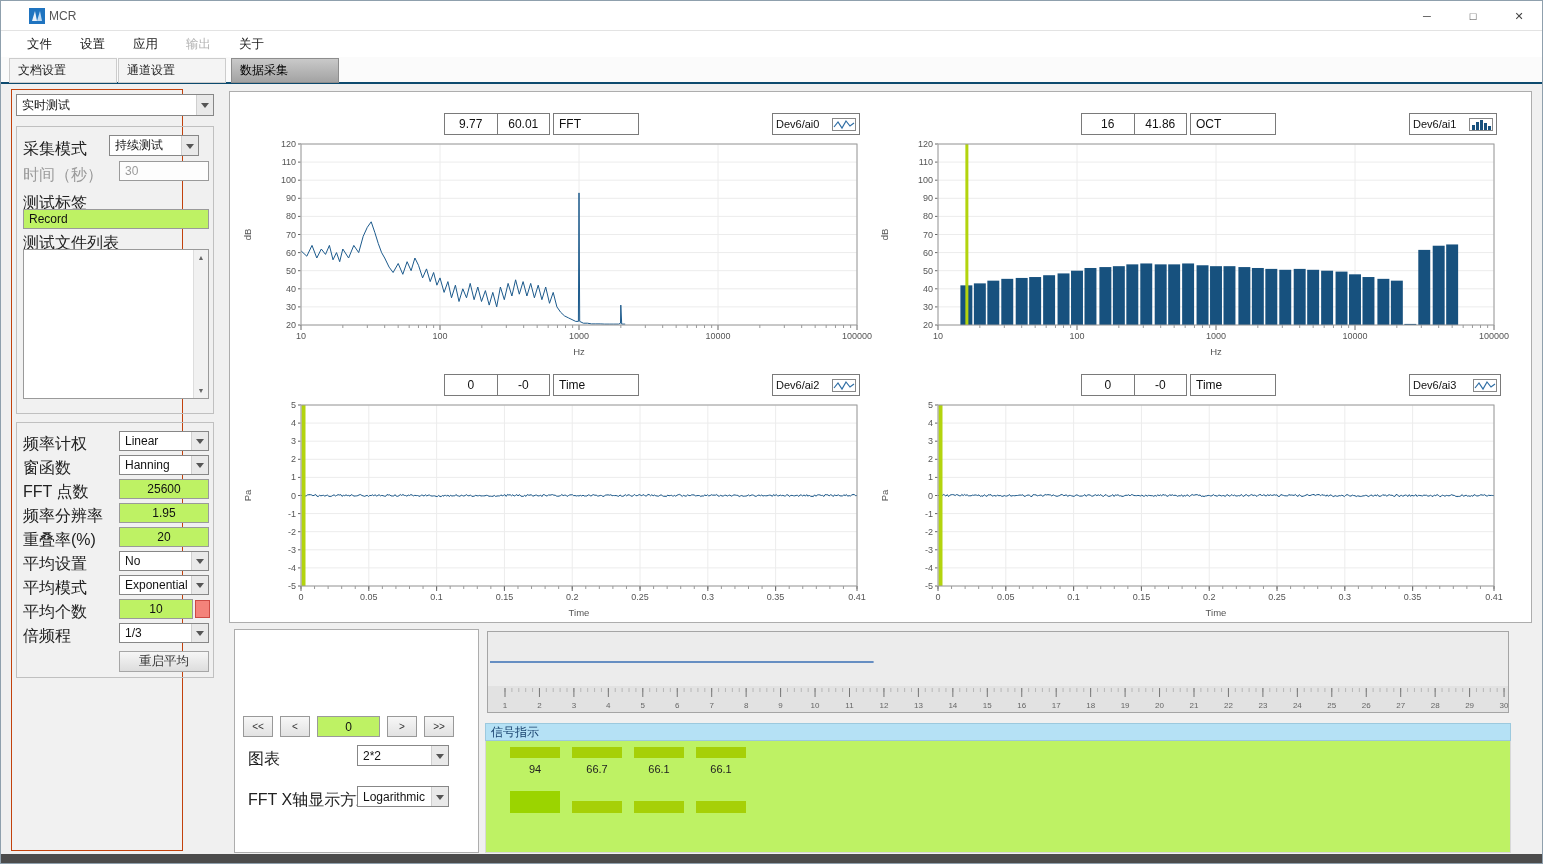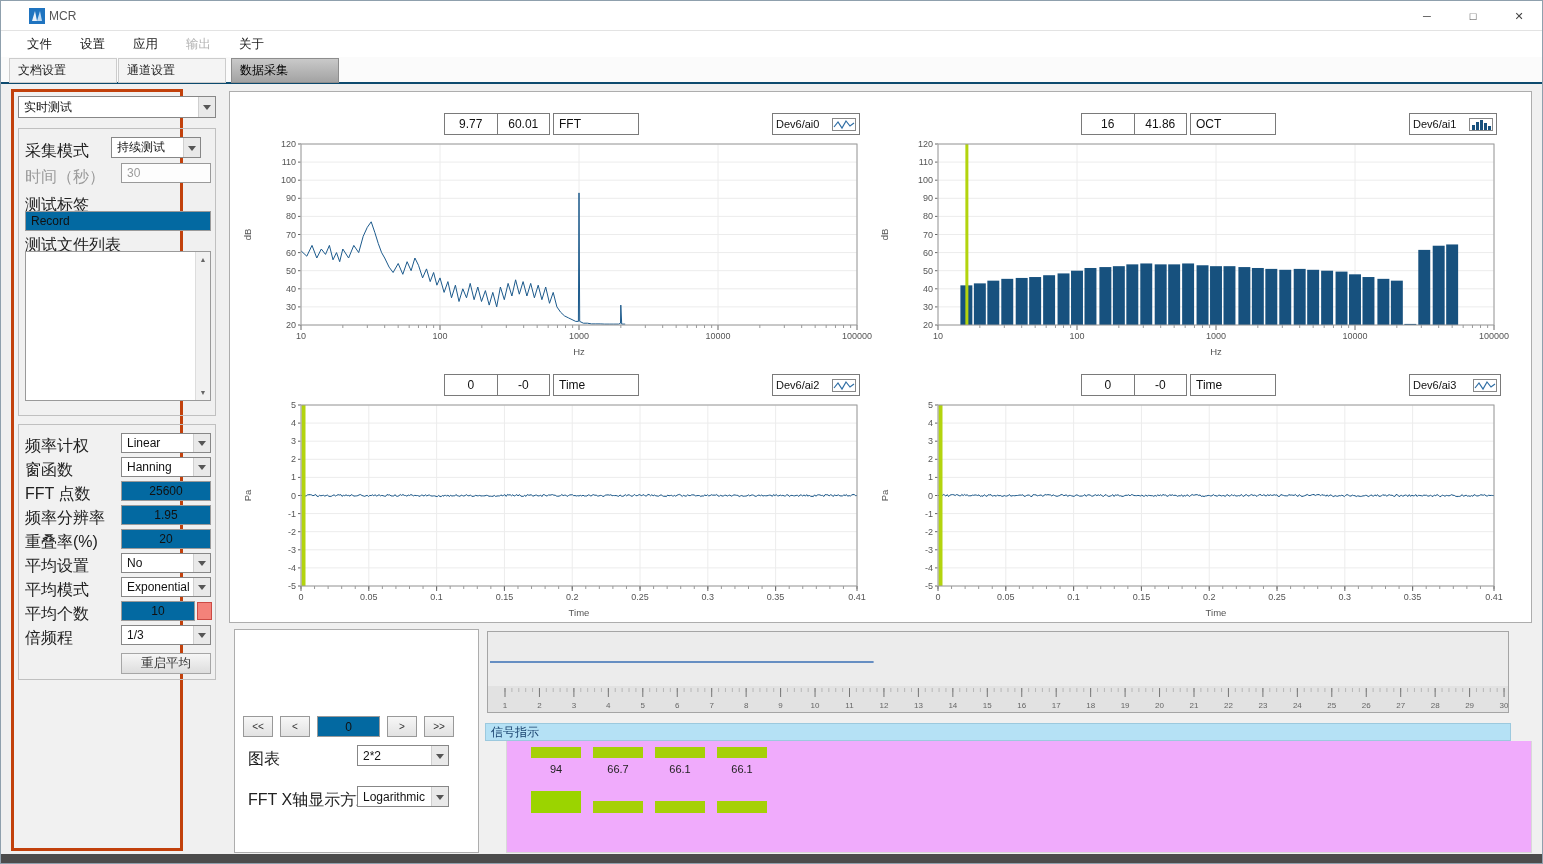--- a/index.html
+++ b/index.html
@@ -27,27 +27,27 @@
   .bottom-strip{position:absolute;left:0;top:853px;width:100%;height:11px;background:#4c4c4c;}
 
   
   .grp{position:absolute;border:1px solid #c0c0c0;}
   .lbl{position:absolute;font-size:16px;color:#222;white-space:nowrap;}
   .lbl.disabled{color:#9b9b9b;}
   .combo{position:absolute;background:#fff;border:1px solid #878787;display:flex;align-items:stretch;font-size:12px;color:#111;}
   .combo .val{flex:1;display:flex;align-items:center;padding-left:5px;overflow:hidden;white-space:nowrap;}
   .combo .arrow-btn{width:17px;background:#e9e9e9;border-left:1px solid #cfcfcf;display:flex;align-items:center;justify-content:center;}
   .combo .arrow-btn i{border:4px solid transparent;border-top:5px solid #555;margin-top:5px;}
-  .tb{position:absolute;background:#0369a1;border:1px solid #9a9a9a;font-size:12px;color:#111;display:flex;align-items:center;padding:0 5px;}
+  .tb{position:absolute;background:#bef264;border:1px solid #9a9a9a;font-size:12px;color:#111;display:flex;align-items:center;padding:0 5px;}
   .tb.center{justify-content:center;}
   .tb.disabled{color:#9b9b9b;background:#fdfdfd;}
   .btn{position:absolute;background:linear-gradient(#f6f6f6,#dddddd);border:1px solid #a6a6a6;font-size:12.5px;color:#333;display:flex;align-items:center;justify-content:center;}
 
   
-  #sidebar{position:absolute;left:10px;top:88px;width:172px;height:762px;border:3px solid #c2410c;background:#f1f1f1;}
+  #sidebar{position:absolute;left:10px;top:88px;width:172px;height:762px;border:1px solid #c2410c;background:#f1f1f1;}
   .listbox{position:absolute;background:#fff;border:1px solid #9a9a9a;}
   .scrollbar{position:absolute;right:0;top:0;bottom:0;width:15px;background:#f1f1f1;border-left:1px solid #ddd;}
   .scroll-arrow{position:absolute;left:0;width:14px;height:15px;display:flex;align-items:center;justify-content:center;font-size:7px;color:#666;background:#f1f1f1;}
   .indicator{position:absolute;background:#f4827a;border:1px solid #cc4a44;}
   .timer{position:absolute;width:100%;text-align:center;font-size:13.5px;font-weight:bold;color:#2272c3;}
   .btn.start{color:#c0392b;}
   .btn.off{color:#c49c9c;}
 
   
   #charts-panel{position:absolute;left:228px;top:90px;width:1303px;height:532px;background:#fff;border:1px solid #adadad;}
@@ -64,21 +64,21 @@
   
   #bl-panel{position:absolute;left:233px;top:628px;width:245px;height:224px;background:#fff;border:1px solid #adadad;}
   .nav-btn{position:absolute;width:30px;height:21px;background:linear-gradient(#f7f7f7,#e2e2e2);border:1px solid #999;font-size:10px;color:#333;display:flex;align-items:center;justify-content:center;}
 
   
   #timeline{position:absolute;left:486px;top:630px;width:1022px;height:82px;background:#ececec;border:1px solid #a5a5a5;}
   #timeline text{font-size:8px;fill:#666;}
 
   
   #signal-header{position:absolute;left:484px;top:722px;width:1026px;height:18px;background:#b5e1f5;border:1px solid #9cc9de;display:flex;align-items:center;padding-left:5px;font-size:12px;color:#19426e;}
-  #signal-body{position:absolute;left:484px;top:740px;width:1026px;height:112px;background:#f0abfc;border:1px solid #d8d8d8;border-top:none;margin-left:21px;}
+  #signal-body{position:absolute;left:484px;top:740px;width:1026px;height:112px;background:#bef264;border:1px solid #d8d8d8;border-top:none;}
   .meter{position:absolute;background:#a6d007;}
   .meter.tall{background:#9bd400;}
   .meter-val{position:absolute;width:50px;text-align:center;font-size:11px;color:#222;}
 </style>
 </head>
 <body>
 
 <div id="window">
 
   <div class="titlebar">

